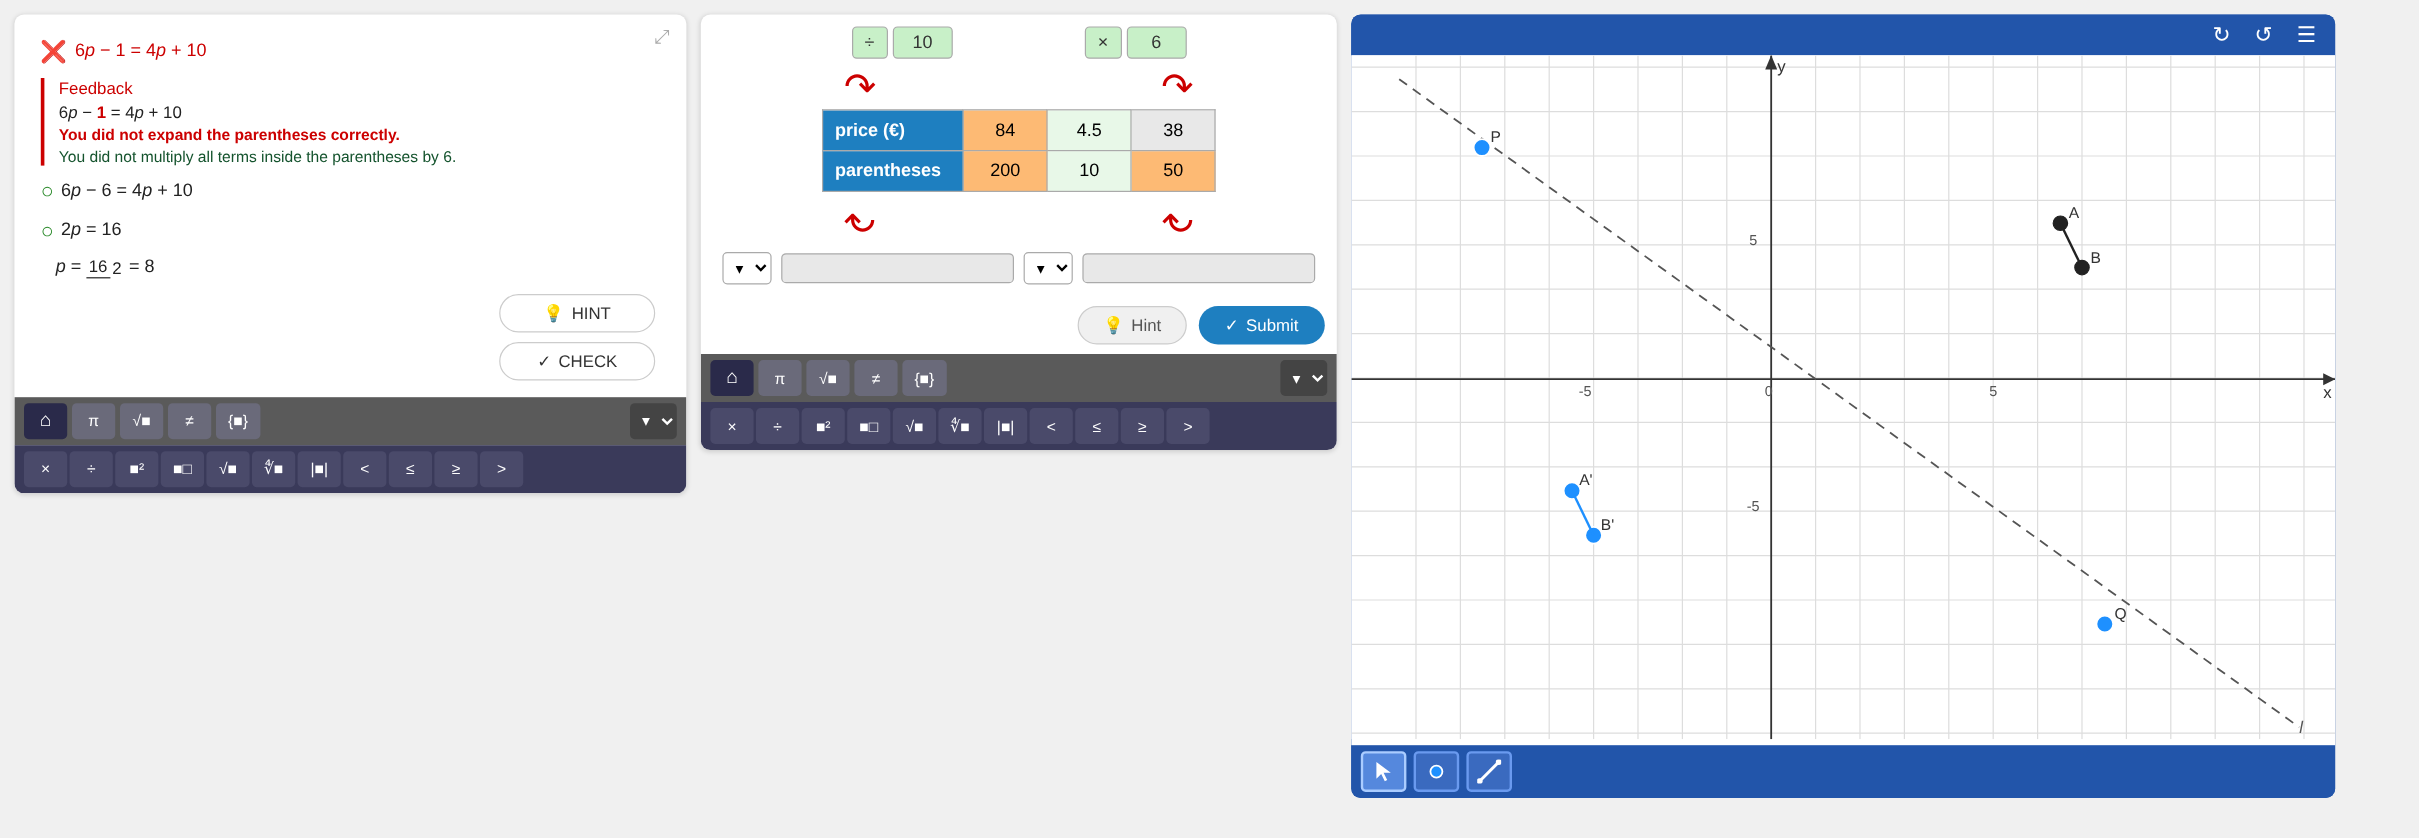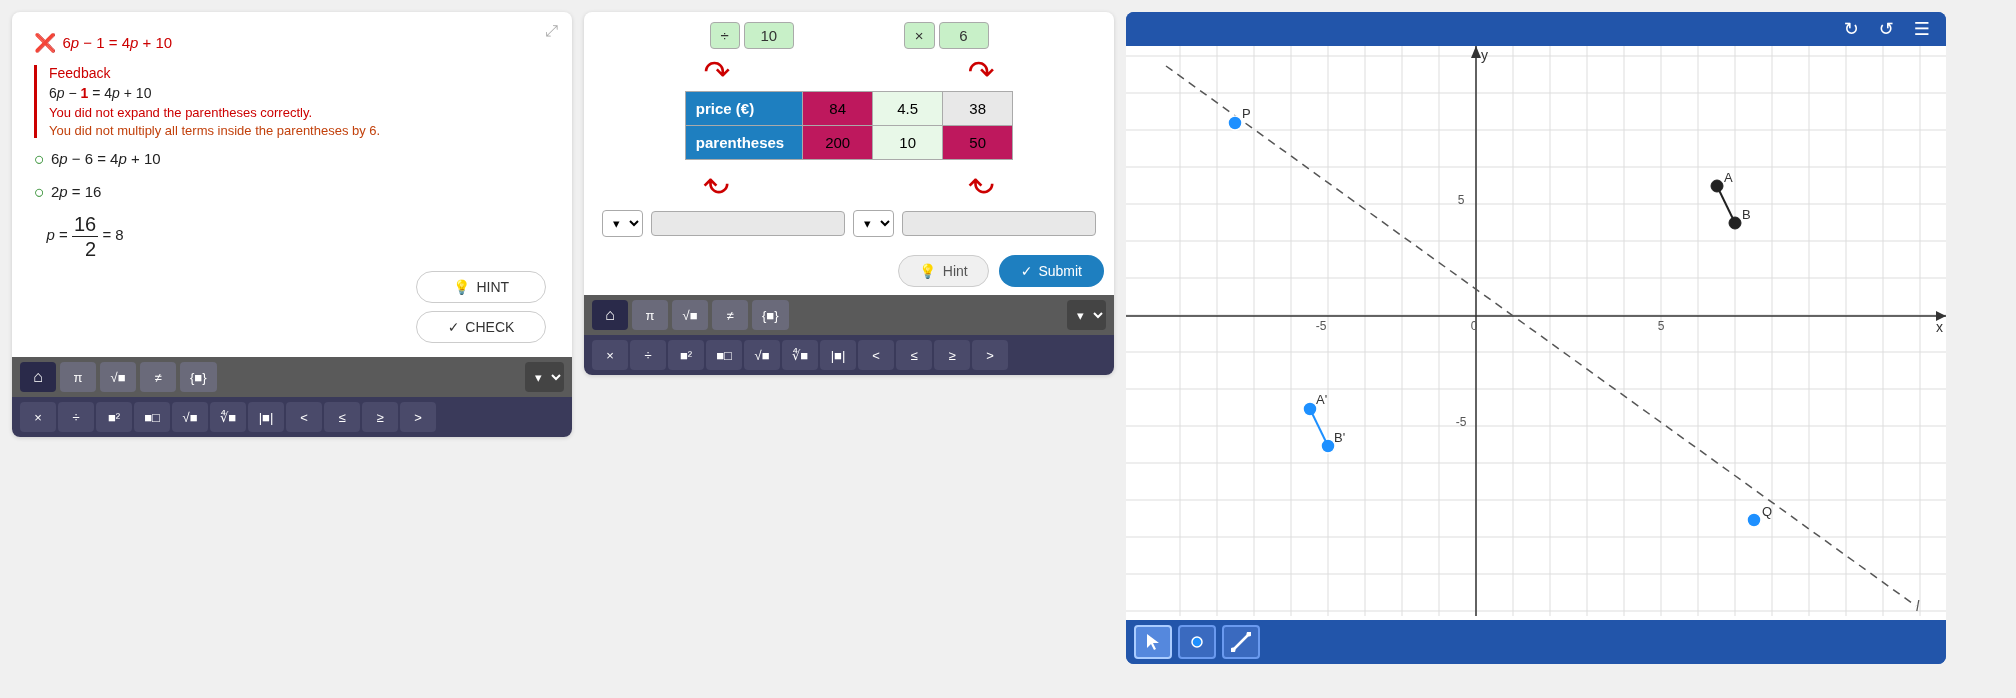--- a/index.html
+++ b/index.html
@@ -45,38 +45,37 @@
     .circle-o { color: #2a8a2a; font-size: 18px; }
 
     .feedback-block {
       border-left: 3px solid #c00;
       padding-left: 12px;
       margin: 8px 0 8px 0;
     }
     .feedback-title { color: #c00; font-weight: normal; font-size: 14px; margin-bottom: 4px; }
     .feedback-eq { font-size: 14px; color: #222; margin-bottom: 4px; }
     .feedback-eq b { color: #c00; }
-    .feedback-text { color: #c00; font-weight: normal; font-size: 13px; margin-bottom: 3px; }
-    .feedback-detail { font-size: 13px; color: #c2410c; margin-bottom: 2px; }
+    .feedback-text { color: #c00; font-weight: bold; font-size: 13px; margin-bottom: 3px; }
+    .feedback-detail { font-size: 13px; color: #14532d; margin-bottom: 2px; }
 
     .expand-icon {
       position: absolute;
       top: 10px;
       right: 14px;
       font-size: 16px;
       color: #aaa;
       cursor: pointer;
     }
     .panel-header-rel { position: relative; }
 
     .fraction {
       display: inline-flex;
-      flex-direction: column;
-      align-items: flex-end;
-      font-size: 20px;
+      align-items: center;
+      font-size: 14px;
       vertical-align: middle;
       line-height: 1.2;
     }
     .fraction .numer { border-bottom: 1px solid #222; padding: 0 2px; }
     .fraction .denom { padding: 0 2px; }
 
     
     .btn-row {
       display: flex;
       flex-direction: column;
@@ -215,21 +214,21 @@
       background: #1e7fc0;
       color: #fff;
       font-weight: bold;
       text-align: left;
       padding-left: 10px;
     }
     .ratio-table td.input-cell {
       background: #e8f8e8;
     }
     .ratio-table td.plain-cell {
-      background: #be185d;
+      background: #fdba74;
     }
     .ratio-table td.gray-cell {
       background: #e8e8e8;
     }
     .bottom-controls {
       display: flex;
       align-items: center;
       gap: 8px;
       margin-top: 8px;
     }

